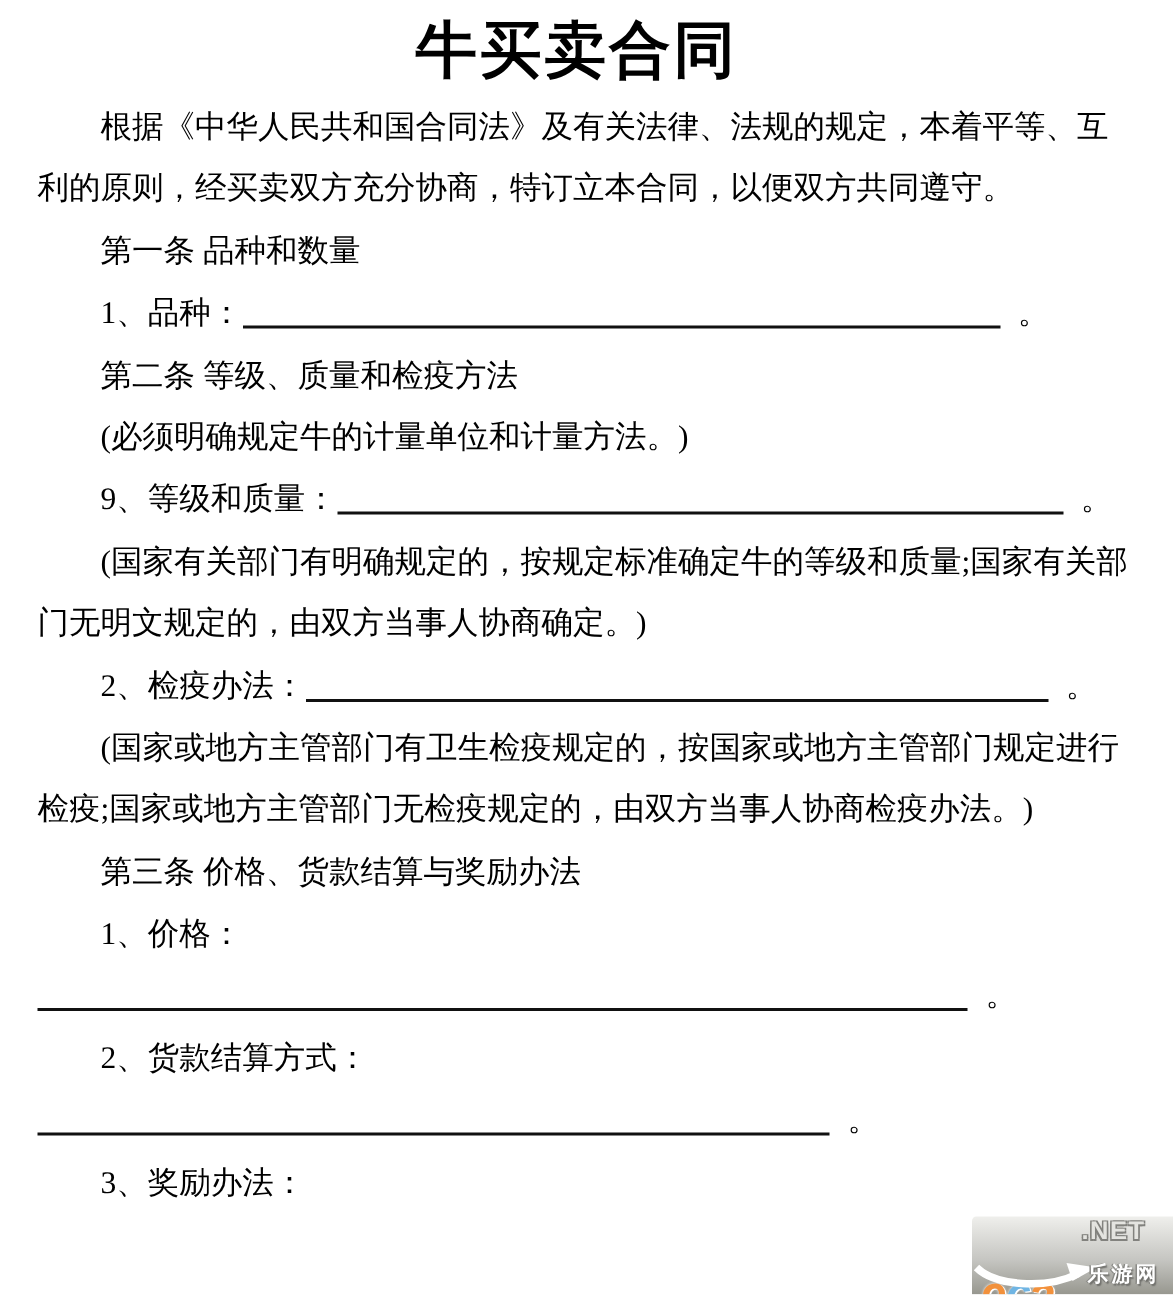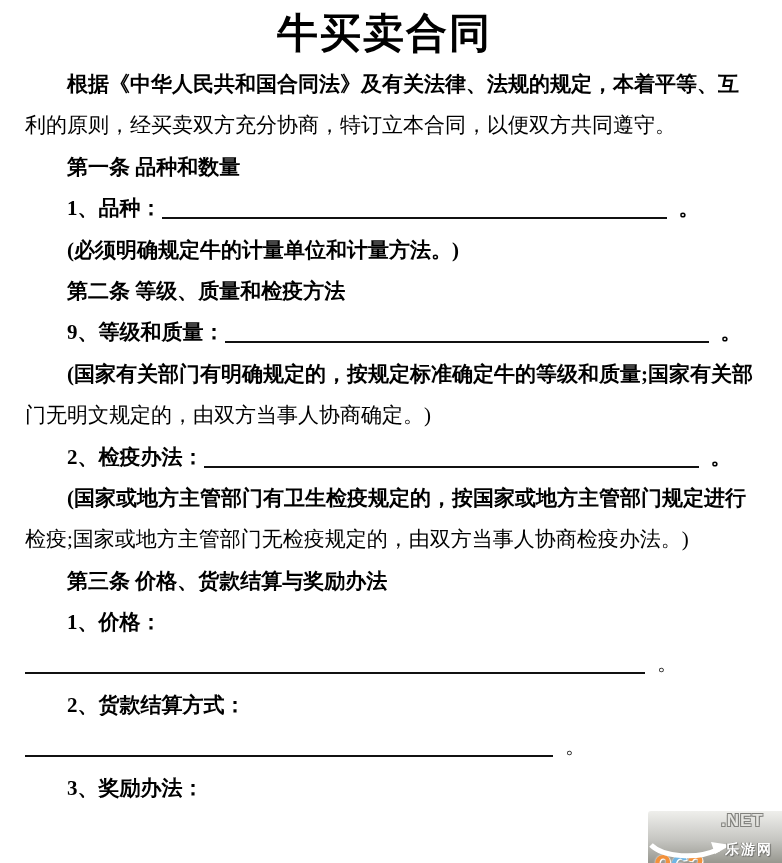--- a/index.html
+++ b/index.html
@@ -22,21 +22,21 @@
     font-weight: 700;
     text-align: center;
     letter-spacing: 2px;
   }
   .line {
     font-size: 21px;
     height: 41.4px;
     line-height: 41.4px;
     white-space: nowrap;
   }
-  .line.indent, .line.blank { padding-left: 42px; font-weight: bold; }
+  .line.indent, .line.blank { padding-left: 42px; }
   .line.flush, .line.blankline { padding-left: 0; }
   .blank-u {
     display: inline-block;
     height: 20px;
     border-bottom: 2px solid #111111;
     vertical-align: -4px;
   }
   .sfx { margin-left: 12px; }
   
   .wm {
@@ -92,22 +92,22 @@
 <body>
 
 <div class="page">
   <div class="doc">
     <h1 class="doc-title">牛买卖合同</h1>
     <div>
         <div class="line indent">根据《中华人民共和国合同法》及有关法律、法规的规定，本着平等、互</div>
         <div class="line flush">利的原则，经买卖双方充分协商，特订立本合同，以便双方共同遵守。</div>
         <div class="line indent">第一条 品种和数量</div>
         <div class="line blank"><span>1、品种：</span><span class="blank-u" style="width: 505px;"></span><span class="sfx">。</span></div>
+        <div class="line indent">第二条 等级、质量和检疫方法</div>
         <div class="line indent">(必须明确规定牛的计量单位和计量方法。)</div>
-        <div class="line indent">第二条 等级、质量和检疫方法</div>
         <div class="line blank"><span>9、等级和质量：</span><span class="blank-u" style="width: 484px;"></span><span class="sfx">。</span></div>
         <div class="line indent">(国家有关部门有明确规定的，按规定标准确定牛的等级和质量;国家有关部</div>
         <div class="line flush">门无明文规定的，由双方当事人协商确定。)</div>
         <div class="line blank"><span>2、检疫办法：</span><span class="blank-u" style="width: 495px;"></span><span class="sfx">。</span></div>
         <div class="line indent">(国家或地方主管部门有卫生检疫规定的，按国家或地方主管部门规定进行</div>
         <div class="line flush">检疫;国家或地方主管部门无检疫规定的，由双方当事人协商检疫办法。)</div>
         <div class="line indent">第三条 价格、货款结算与奖励办法</div>
         <div class="line indent">1、价格：</div>
         <div class="line blankline"><span class="blank-u" style="width: 620px;"></span><span class="sfx">。</span></div>
         <div class="line indent">2、货款结算方式：</div>

